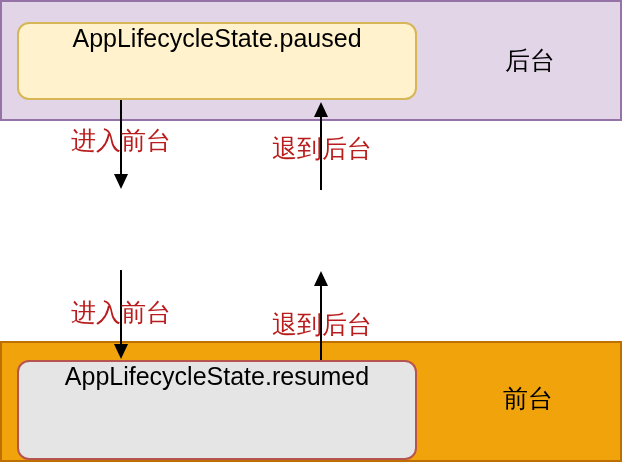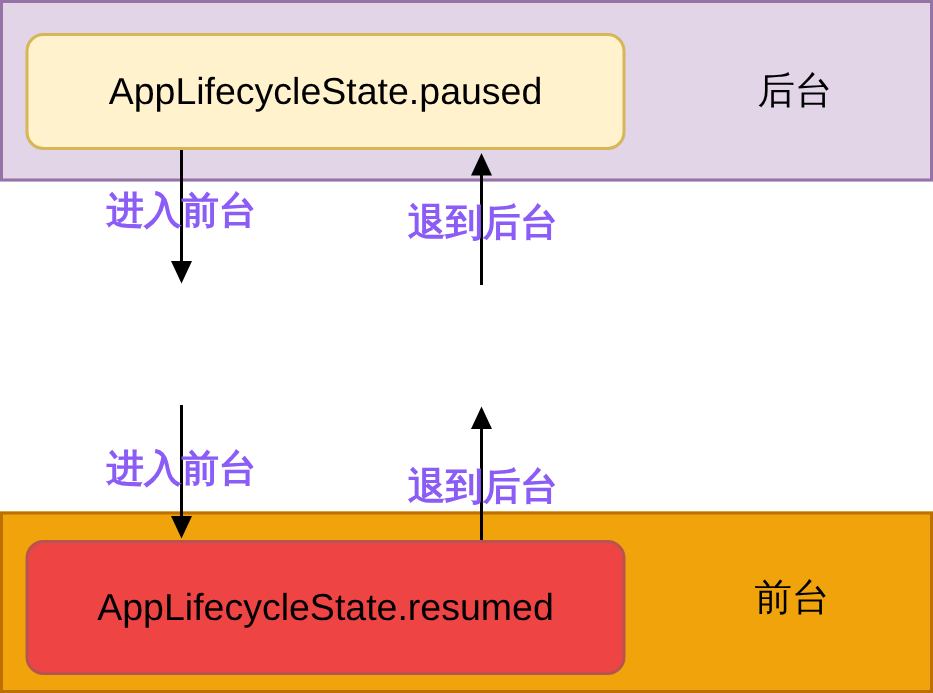--- a/index.html
+++ b/index.html
@@ -15,38 +15,38 @@
   .zone-foreground{top:341px;background:#f0a30a;border-color:#bd7000;}
   .zone-label{
     position:absolute;font-size:25px;color:#000;white-space:nowrap;
     transform:translate(-50%,-50%);
   }
   .zone-label.bg{left:530px;top:60px;}
   .zone-label.fg{left:528px;top:398px;}
   .state-box{
     position:absolute;left:17px;width:400px;box-sizing:border-box;
     border:2px solid;border-radius:12px;
-    display:flex;align-items:center;justify-content:center;
+    display:flex;justify-content:center;
     font-size:25px;color:#000;z-index:2;
   }
   .state-paused{top:22px;height:78px;background:#fff2cc;border-color:#d6b656;}
   .state-inactive{top:190px;height:80px;background:#ffe6cc;border-color:#d79b00;}
-  .state-resumed{top:360px;height:90px;background:#ef4444;border-color:#b85450;}
+  .state-resumed{top:360px;height:100px;background:#e5e5e5;border-color:#b85450;}
   .arrow-line{
     position:absolute;width:2px;background:#000;z-index:1;
   }
   .arrow-head{
     position:absolute;width:0;height:0;z-index:1;
     border-left:7px solid transparent;border-right:7px solid transparent;
   }
   .arrow-head.down{border-top:15px solid #000;}
   .arrow-head.up{border-bottom:15px solid #000;}
   .transition-label{
-    position:absolute;font-size:25px;color:#8b5cf6;white-space:nowrap;
-    transform:translate(-50%,-50%);z-index:3;font-weight:bold;
+    position:absolute;font-size:25px;color:#b91c1c;white-space:nowrap;
+    transform:translate(-50%,-50%);z-index:3;
   }
 </style>
 </head>
 <body>
 
 <div id="canvas">
 
   <div class="zone zone-background"></div>
   <div class="zone zone-foreground"></div>
 

